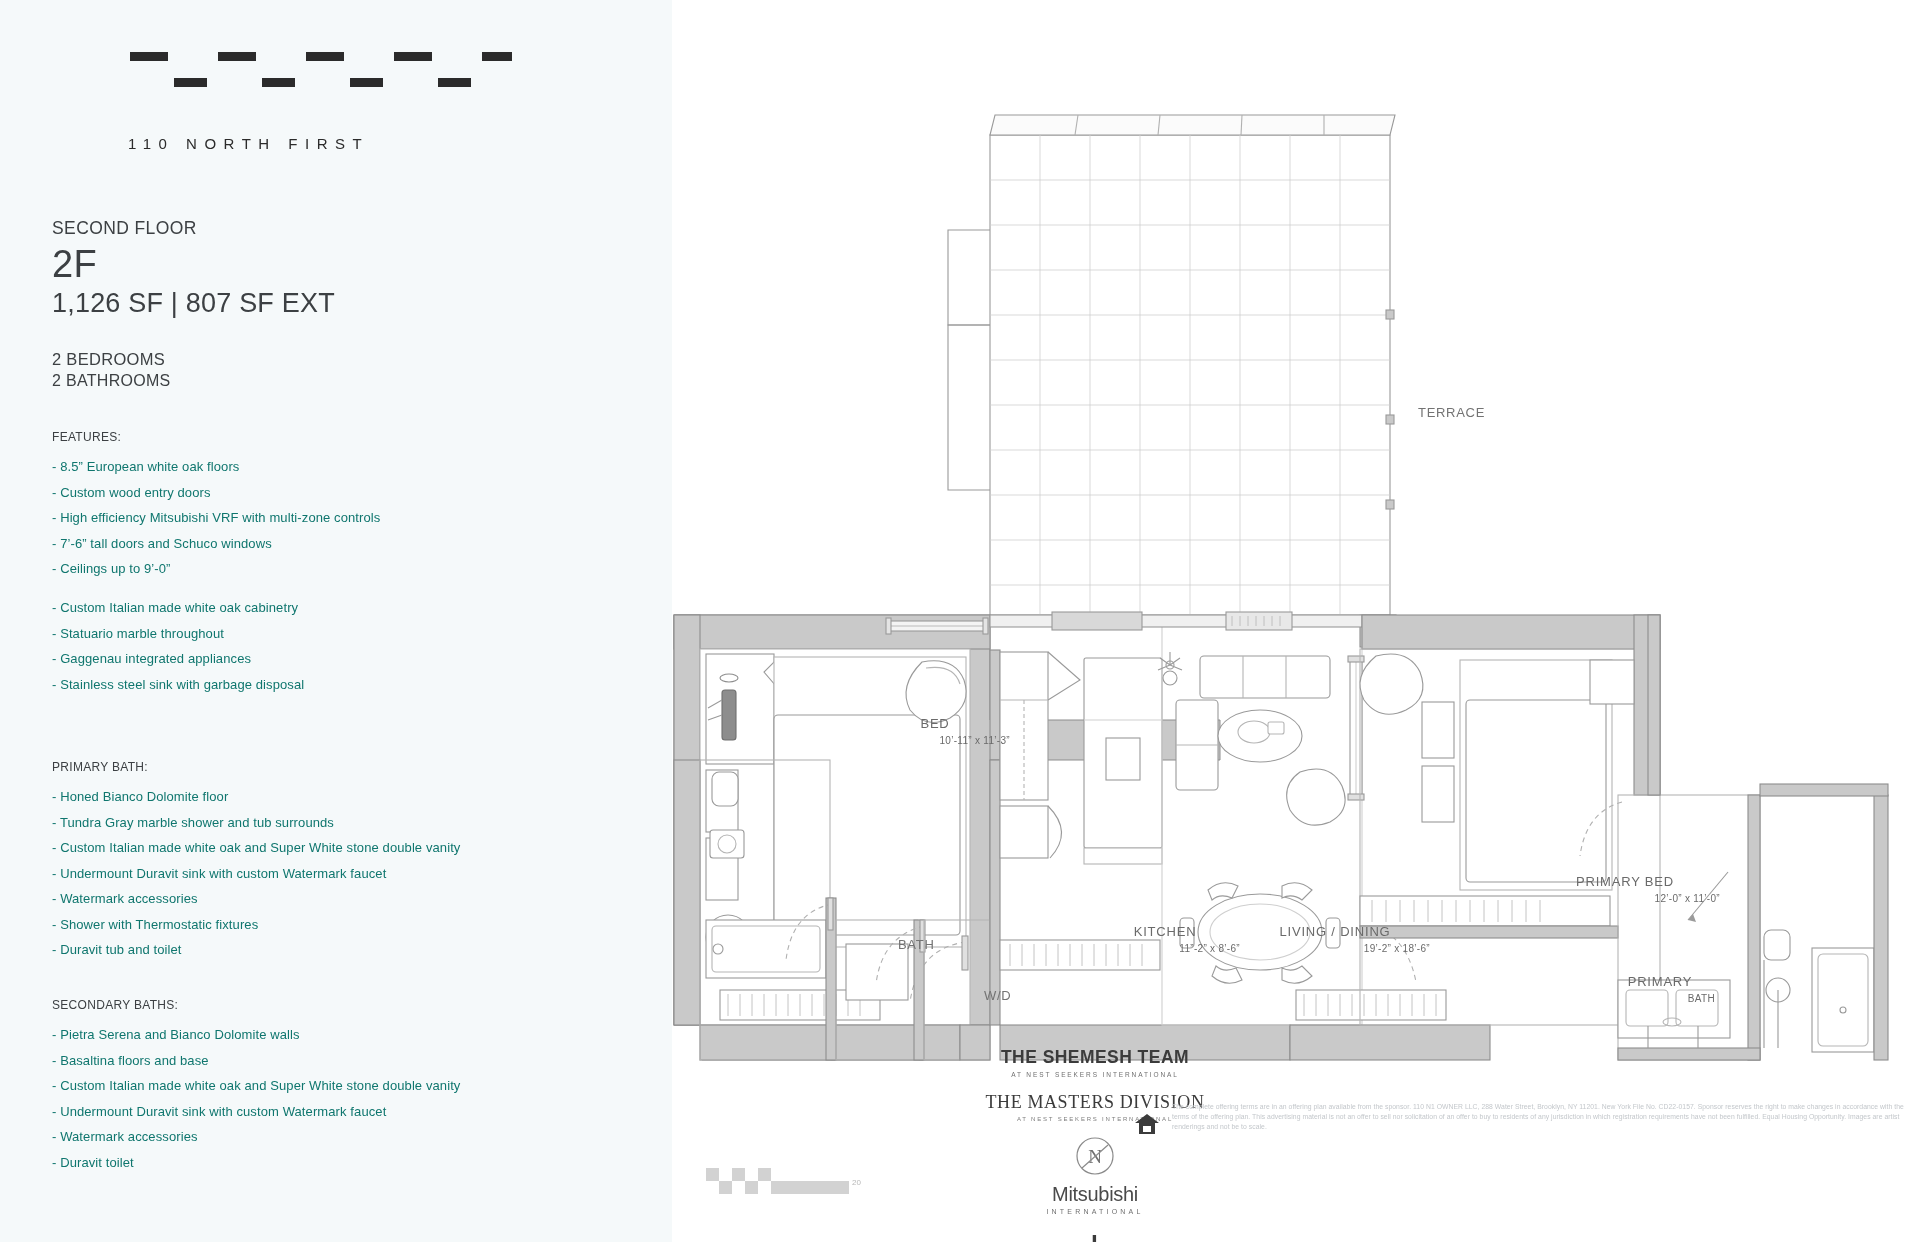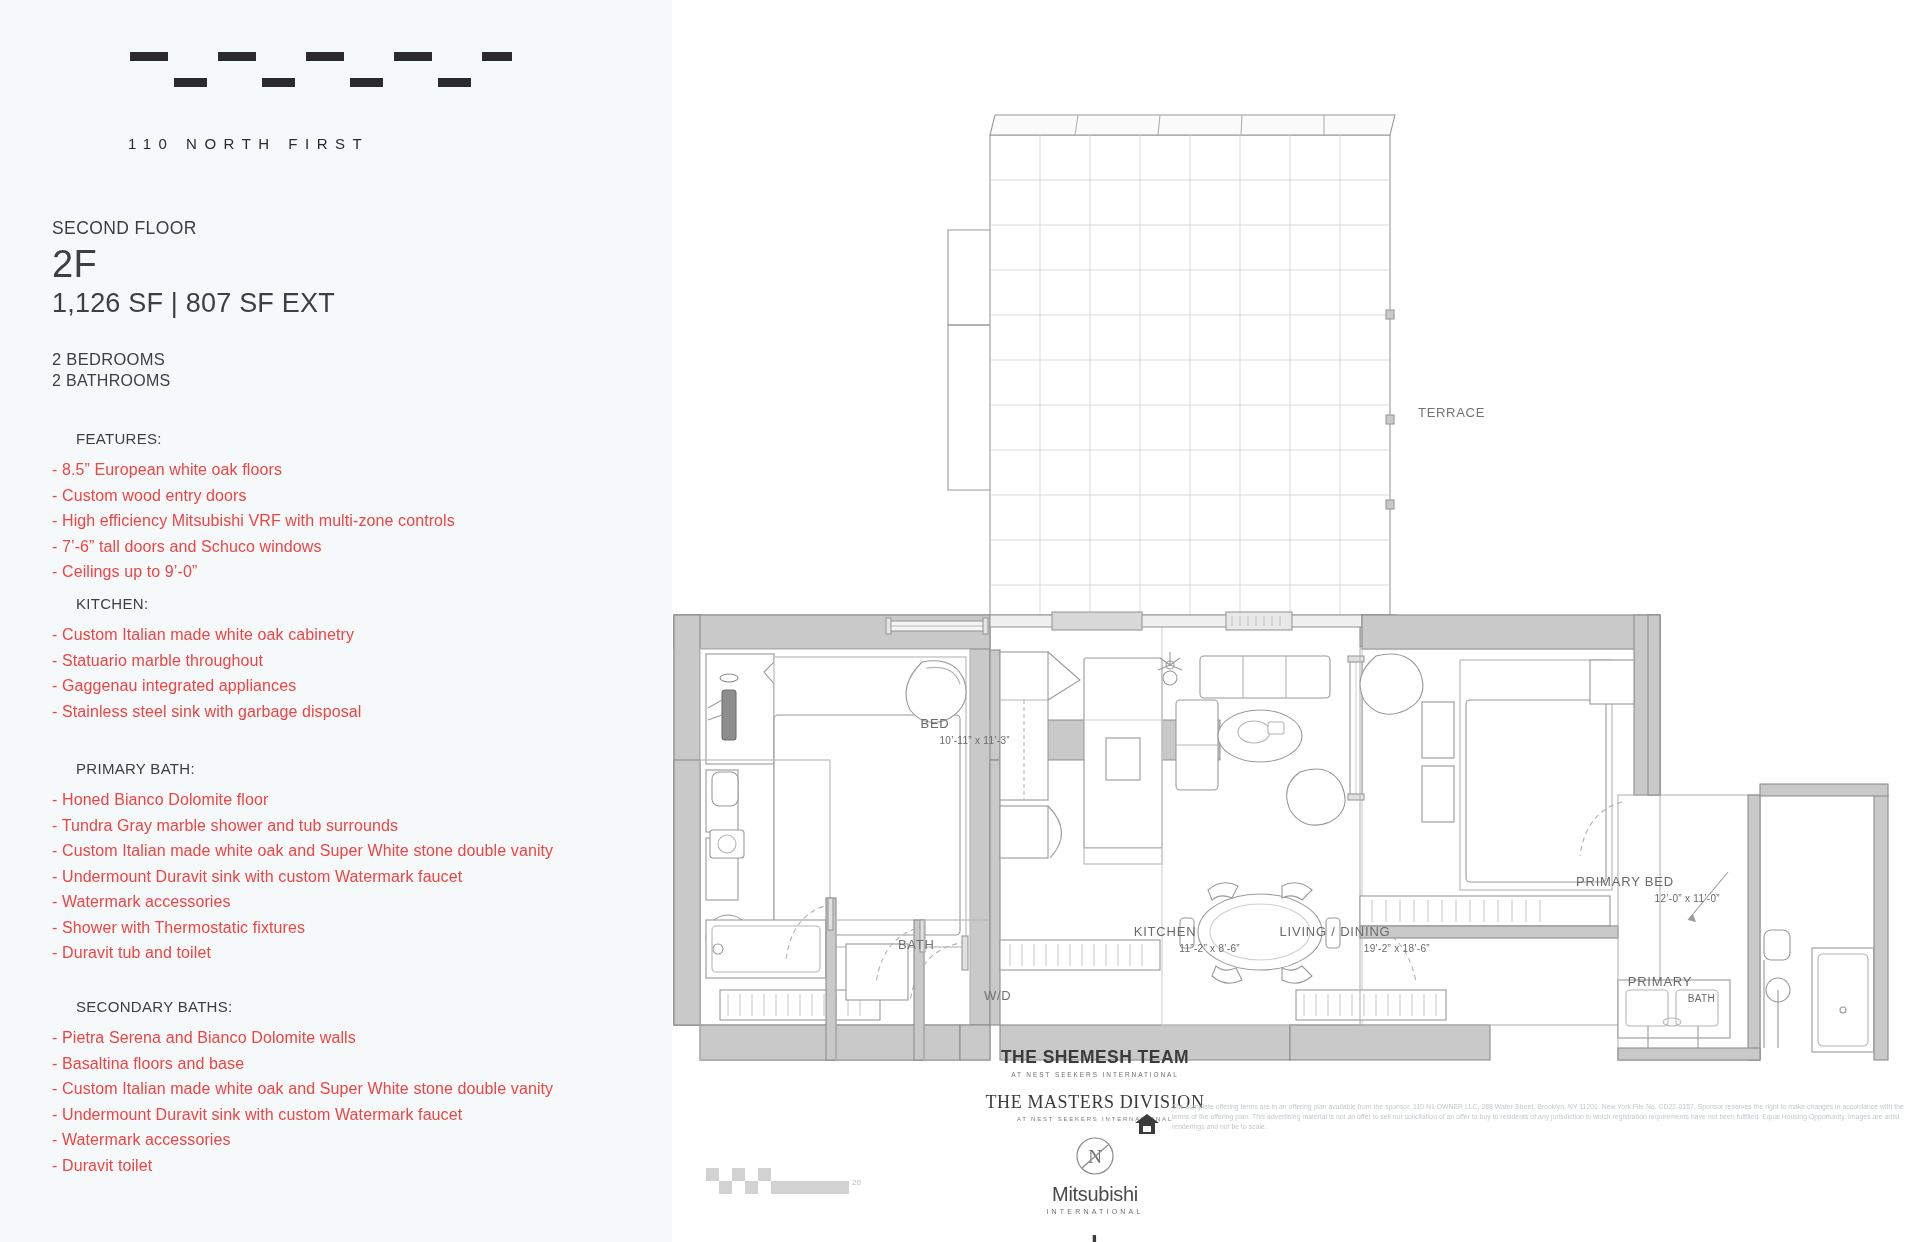--- a/index.html
+++ b/index.html
@@ -33,22 +33,22 @@
   }
 
   .lp-block { position: absolute; left: 52px; text-align: right; }
   #floor-label { top: 218px; font-size: 17.5px; letter-spacing: 0.4px; color: #3c4043; }
   #unit-name  { top: 243px; font-size: 38px; font-weight: 300; letter-spacing: 0.3px; color: #3c4043; }
   #unit-area  { top: 288px; font-size: 27px; font-weight: 300; letter-spacing: 0.2px; color: #3c4043; }
   #bed-count  { top: 350px; font-size: 16.5px; letter-spacing: 0.3px; }
   #bath-count { top: 372px; font-size: 16px; letter-spacing: 0.3px; }
 
   .spec-section { position: absolute; left: 52px; width: 600px; }
-  .spec-title { font-size: 15px; letter-spacing: 0.3px; color: #3c4043; margin-bottom: 10px; margin-left: 24px; }
-  .spec-item { font-size: 16px; letter-spacing: 0.1px; color: #ef4444; line-height: 25.5px; }
+  .spec-title { font-size: 12px; letter-spacing: 0.3px; color: #3c4043; margin-bottom: 10px; }
+  .spec-item { font-size: 13px; letter-spacing: 0.1px; color: #0f766e; line-height: 25.5px; }
 
   #sec-features  { top: 430px; }
   #sec-kitchen   { top: 595px; }
   #sec-primary   { top: 760px; }
   #sec-secondary { top: 998px; }
 
   
   #plan-area { position: absolute; left: 672px; top: 0; width: 1248px; height: 1242px; background: #fff; }
 
   
@@ -145,21 +145,20 @@
   <div class="spec-section" id="sec-features">
     <div class="spec-title">FEATURES:</div>
     <div class="spec-item">- 8.5” European white oak floors</div>
     <div class="spec-item">- Custom wood entry doors</div>
     <div class="spec-item">- High efficiency Mitsubishi VRF with multi-zone controls</div>
     <div class="spec-item">- 7’-6” tall doors and Schuco windows</div>
     <div class="spec-item">- Ceilings up to 9’-0”</div>
   </div>
 
   <div class="spec-section" id="sec-kitchen">
-    <div class="spec-title">KITCHEN:</div>
     <div class="spec-item">- Custom Italian made white oak cabinetry</div>
     <div class="spec-item">- Statuario marble throughout</div>
     <div class="spec-item">- Gaggenau integrated appliances</div>
     <div class="spec-item">- Stainless steel sink with garbage disposal</div>
   </div>
 
   <div class="spec-section" id="sec-primary">
     <div class="spec-title">PRIMARY BATH:</div>
     <div class="spec-item">- Honed Bianco Dolomite floor</div>
     <div class="spec-item">- Tundra Gray marble shower and tub surrounds</div>

